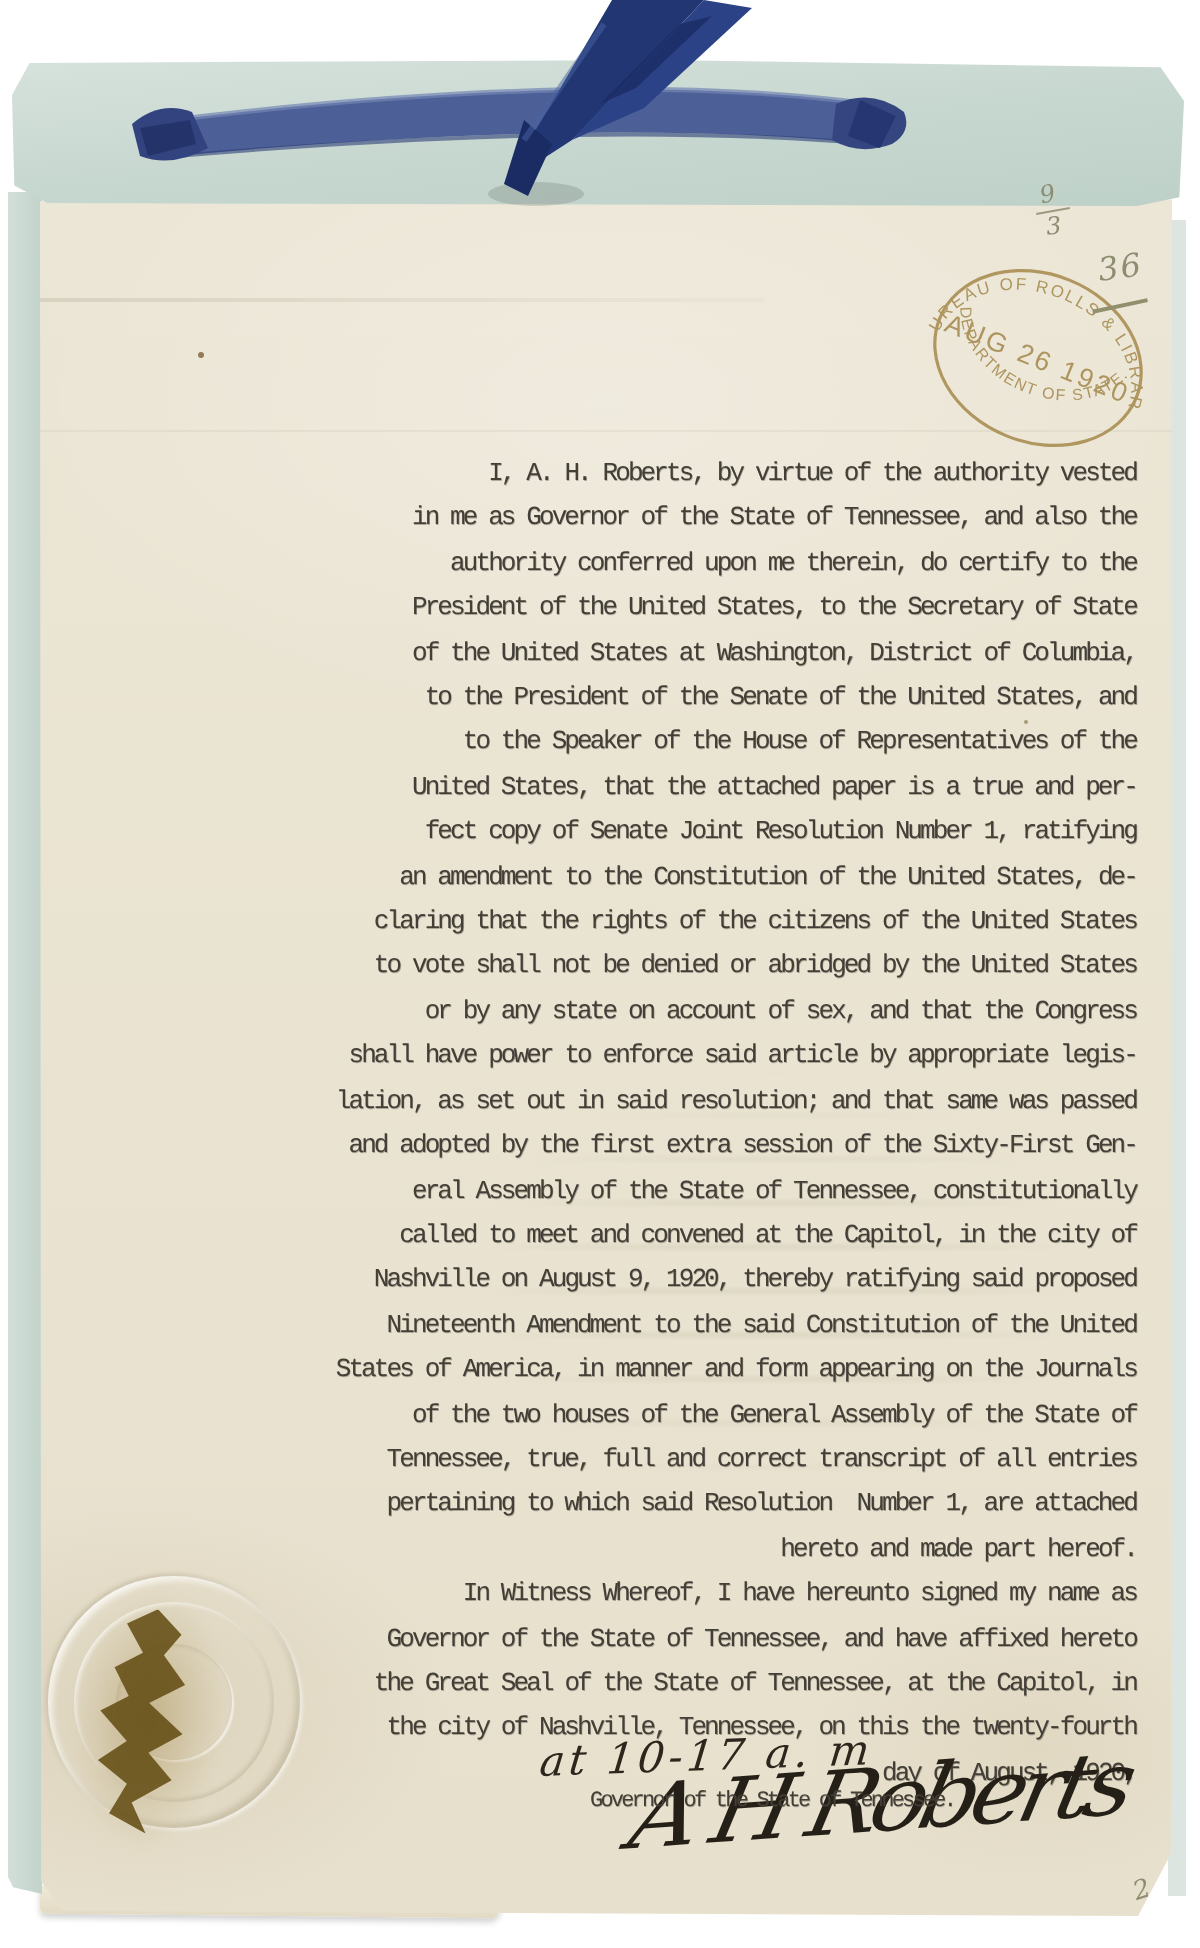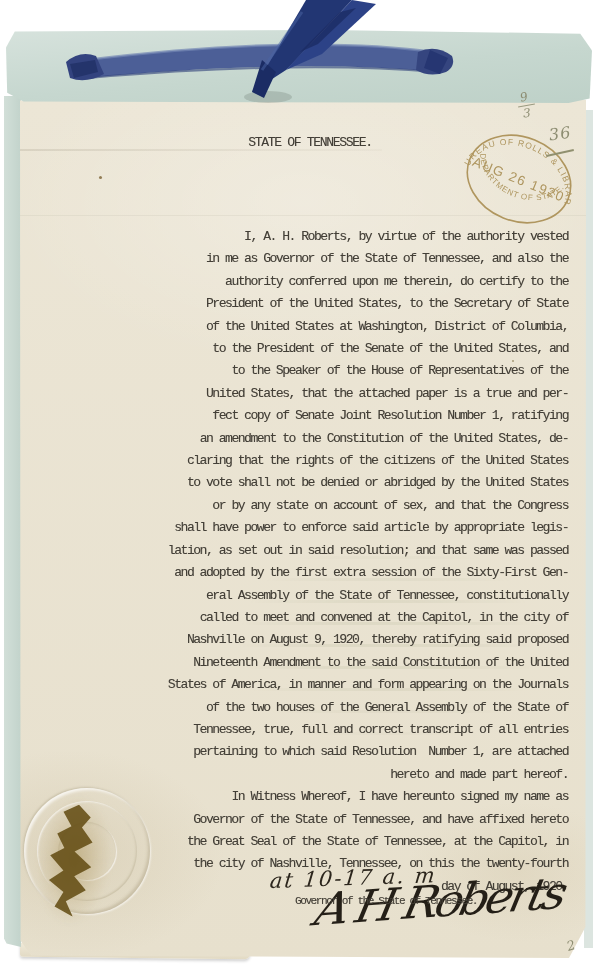--- a/index.html
+++ b/index.html
@@ -103,21 +103,20 @@
   <div class="strip-right"></div>
 
   <div class="page">
     <div class="crease1"></div>
     <div class="crease2"></div>
     <div class="speck-a"></div>
     <div class="speck-b"></div>
     <div class="bleed"></div>
 
     <div class="typed header-block">
-      <div>STATE OF TENNESSEE.</div>
     </div>
 
     <div class="typed body-block">     I, A. H. Roberts, by virtue of the authority vested
 in me as Governor of the State of Tennessee, and also the
 authority conferred upon me therein, do certify to the
 President of the United States, to the Secretary of State
 of the United States at Washington, District of Columbia,
 to the President of the Senate of the United States, and
 to the Speaker of the House of Representatives of the
 United States, that the attached paper is a true and per-

